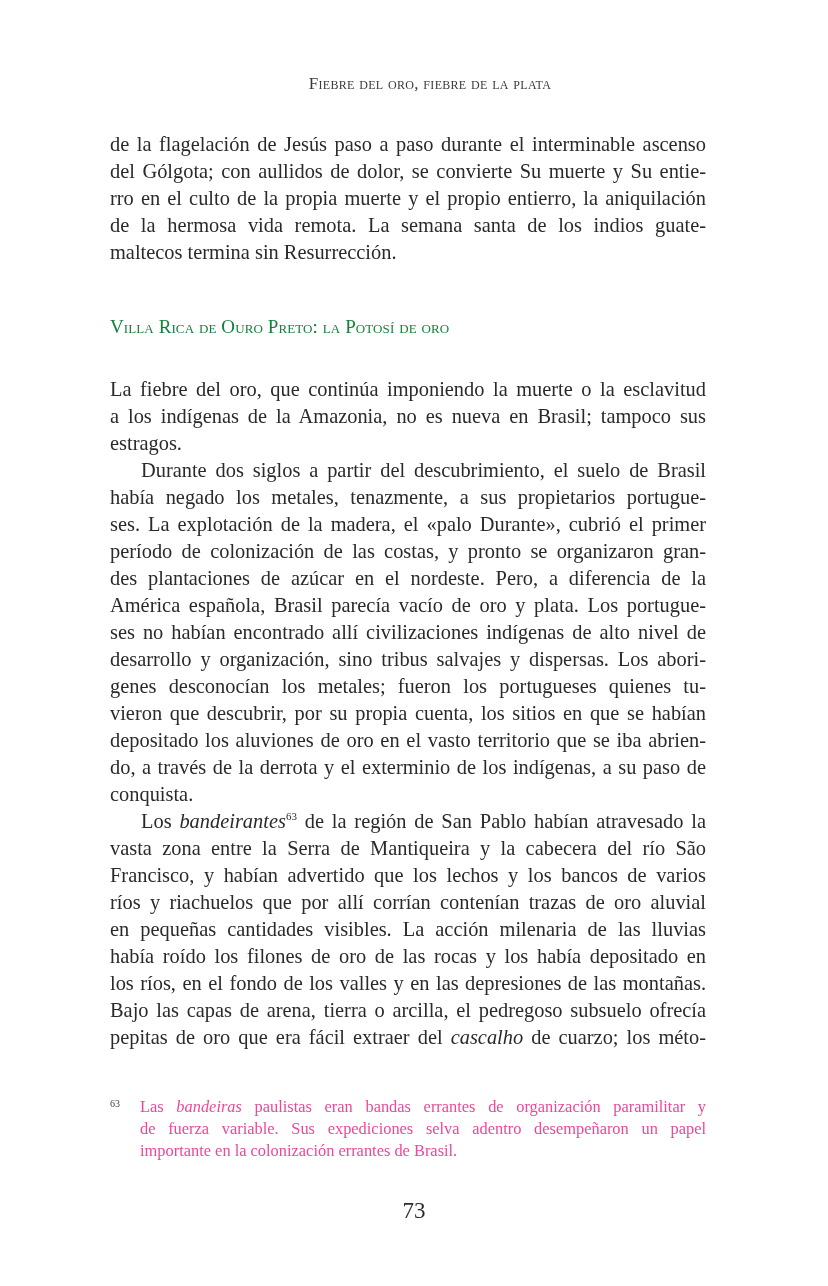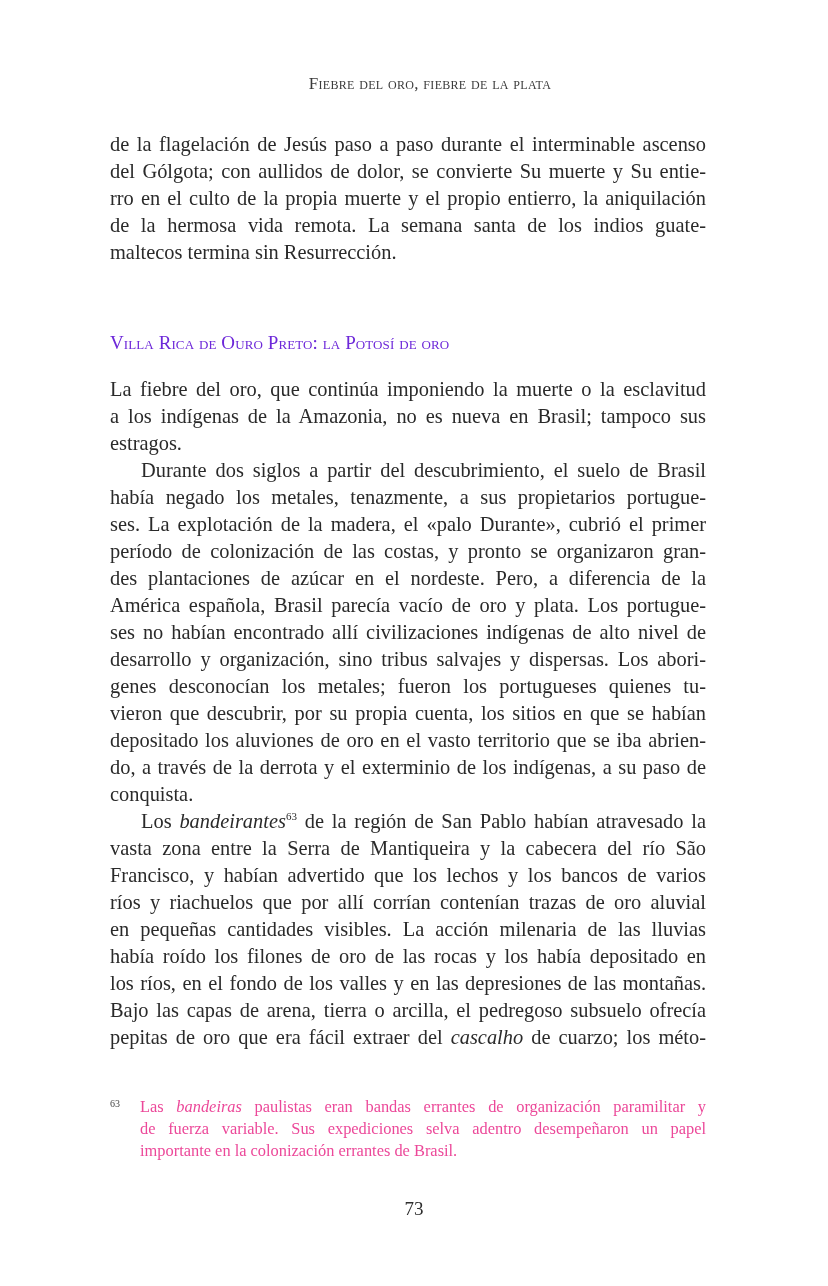--- a/index.html
+++ b/index.html
@@ -15,35 +15,35 @@
     }
     .block { position: absolute; left: 110px; width: 596px; }
     .line {
       display: block; height: 27px; line-height: 27px; font-size: 20.4px;
       text-align: justify; text-align-last: justify; white-space: nowrap;
       overflow: visible;
     }
     .line.last { text-align-last: left; }
     .line.indent { padding-left: 31px; }
     .heading {
-      position: absolute; top: 332px; left: 110px; font-size: 19px;
-      font-variant: small-caps; color: #6d28d9; letter-spacing: 0.1px;
+      position: absolute; top: 316px; left: 110px; font-size: 19px;
+      font-variant: small-caps; color: #15803d; letter-spacing: 0.1px;
     }
     .fn-block { position: absolute; left: 110px; width: 596px; top: 1096px; }
     .fn-mark { position: absolute; left: 0; top: 2px; font-size: 10px; color: #444; }
     .fn-lines { position: absolute; left: 30px; width: 566px; }
     .fn-line {
       display: block; height: 22px; line-height: 22px; font-size: 16.4px; color: #ec4899;
       text-align: justify; text-align-last: justify; white-space: nowrap;
     }
     .fn-line.last { text-align-last: left; }
     sup.fnref { font-size: 11px; vertical-align: 8px; line-height: 0; }
     .page-number {
       position: absolute; top: 1198px; left: 0; width: 828px; text-align: center;
-      font-size: 19px; color: #2e2e2e;
+      font-size: 23px; color: #2e2e2e;
     }
   </style>
 </head>
 <body>
 
 <div class="running-head">Fiebre del oro, fiebre de la plata</div>
 
 <div class="block" style="top:131px;">
   <span class="line">de la flagelación de Jesús paso a paso durante el interminable ascenso</span>
   <span class="line">del Gólgota; con aullidos de dolor, se convierte Su muerte y Su entie-</span>

